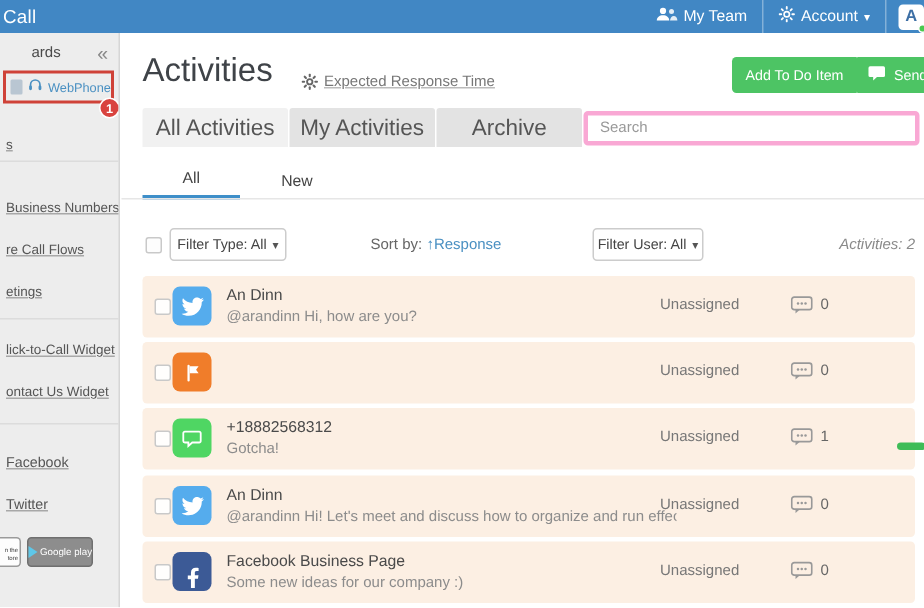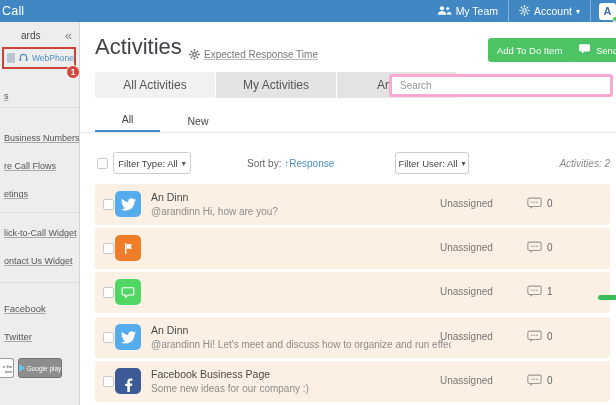--- a/index.html
+++ b/index.html
@@ -27,31 +27,31 @@
   .sb-link { position:absolute; left:4px; font-size:9px; color:#555; text-decoration:underline; text-decoration-color:#a8a8a8; white-space:nowrap; cursor:pointer; }
   .sb-div { position:absolute; left:0; width:80px; border-top:1px solid #dcdcdc; }
   .store-badges { position:absolute; left:0; top:336px; display:flex; gap:4px; }
   .badge-appstore { width:14px; height:20px; background:#fdfdfd; border:1px solid #9a9a9a; border-left:none; border-radius:0 3px 3px 0; color:#333; font-size:4px; line-height:5px; padding-top:5px; text-align:right; padding-right:1px; overflow:hidden; }
   .badge-gplay { width:44px; height:20px; background:#8d8d8d; border:1px solid #6f6f6f; border-radius:3px; color:#fff; font-size:6.5px; display:flex; align-items:center; justify-content:center; gap:2px; white-space:nowrap; }
   .gplay-tri { width:0; height:0; border-top:4px solid transparent; border-bottom:4px solid transparent; border-left:6px solid #5ec7e8; }
 
   
   .main { position:absolute; left:81px; top:22px; width:535px; height:383px; background:#fff; }
   .page-title { position:absolute; left:14px; top:12px; font-size:22px; color:#3f4348; font-weight:400; }
-  .ert-link { position:absolute; left:108px; top:27px; display:flex; align-items:flex-start; gap:4px; cursor:pointer; }
+  .ert-link { position:absolute; left:120px; top:27px; display:flex; align-items:flex-start; gap:4px; cursor:pointer; }
   .ert-link span { font-size:10px; color:#777; text-decoration:underline; text-decoration-color:#bbb; }
 
   .btn-green { position:absolute; top:16px; height:24px; background:#4dc464; border-radius:3px; display:flex; align-items:center; color:#fff; font-size:9.5px; cursor:pointer; }
   .btn-add { left:407px; }
   .btn-add .btn-main { padding:0 9px; }
   .btn-add .btn-caret { width:16px; height:24px; display:flex; align-items:center; justify-content:center; border-left:1px solid rgba(255,255,255,.5); font-size:8px; }
   .btn-send { left:489px; width:90px; padding:0 8px; gap:5px; }
 
   .tabbar { position:absolute; left:14px; top:50px; display:flex; gap:1px; }
-  .tab { width:120px; height:26px; background:#e3e3e3; display:flex; align-items:center; justify-content:center; font-size:12px; color:#555; border-radius:2px 2px 0 0; cursor:pointer; }
+  .tab { width:97px; height:26px; background:#e3e3e3; display:flex; align-items:center; justify-content:center; font-size:15px; color:#555; border-radius:2px 2px 0 0; cursor:pointer; }
   .tab.active { background:#f1f1f1; }
 
   .search-box { position:absolute; left:308px; top:52px; width:224px; height:23px; border:3px solid #f9a8d4; border-radius:3px; font-family:"Liberation Sans",sans-serif; font-size:10px; color:#444; padding:0 8px; outline:none; }
   .search-box::placeholder { color:#999; }
 
   .subtab { position:absolute; top:86px; height:25px; display:flex; align-items:center; justify-content:center; font-size:10.5px; color:#444; cursor:pointer; }
   .subtab-all { left:14px; width:65px; }
   .subtab-new { left:97px; width:40px; }
   .subtab.active { border-bottom:3px solid #3e8fc9; }
   .subtab-rule { position:absolute; left:0; top:110px; width:535px; border-top:1px solid #e6e6e6; }
@@ -276,20 +276,24 @@
       </span>
     </div>
 
     <div class="row" style="top:250px">
       <span class="chk"></span>
       <div class="tile sms">
         <svg width="14" height="13" viewBox="0 0 16 15">
             <path d="M2.5 2h11a1.2 1.2 0 0 1 1.2 1.2v6a1.2 1.2 0 0 1-1.2 1.2H8.2L5.2 13v-2.6H2.5a1.2 1.2 0 0 1-1.2-1.2v-6A1.2 1.2 0 0 1 2.5 2z" fill="none" stroke="#fff" stroke-width="1.4"></path>
           </svg>
       </div>
+      <div class="row-text">
+        <div class="row-title">+18882568312</div>
+        <div class="row-sub">Gotcha!</div>
+      </div>
       <span class="row-assignee">Unassigned</span>
       <span class="row-comments">
         <svg width="15" height="13" viewBox="0 0 18 15">
             <rect x="1" y="1" width="16" height="10" rx="2" fill="none" stroke="#999" stroke-width="1.3"></rect>
             <path d="M4 11l0 3 3.5-3z" fill="#999"></path>
             <circle cx="6" cy="6" r="1" fill="#999"></circle>
             <circle cx="9" cy="6" r="1" fill="#999"></circle>
             <circle cx="12" cy="6" r="1" fill="#999"></circle>
           </svg>
         <span>1</span>

